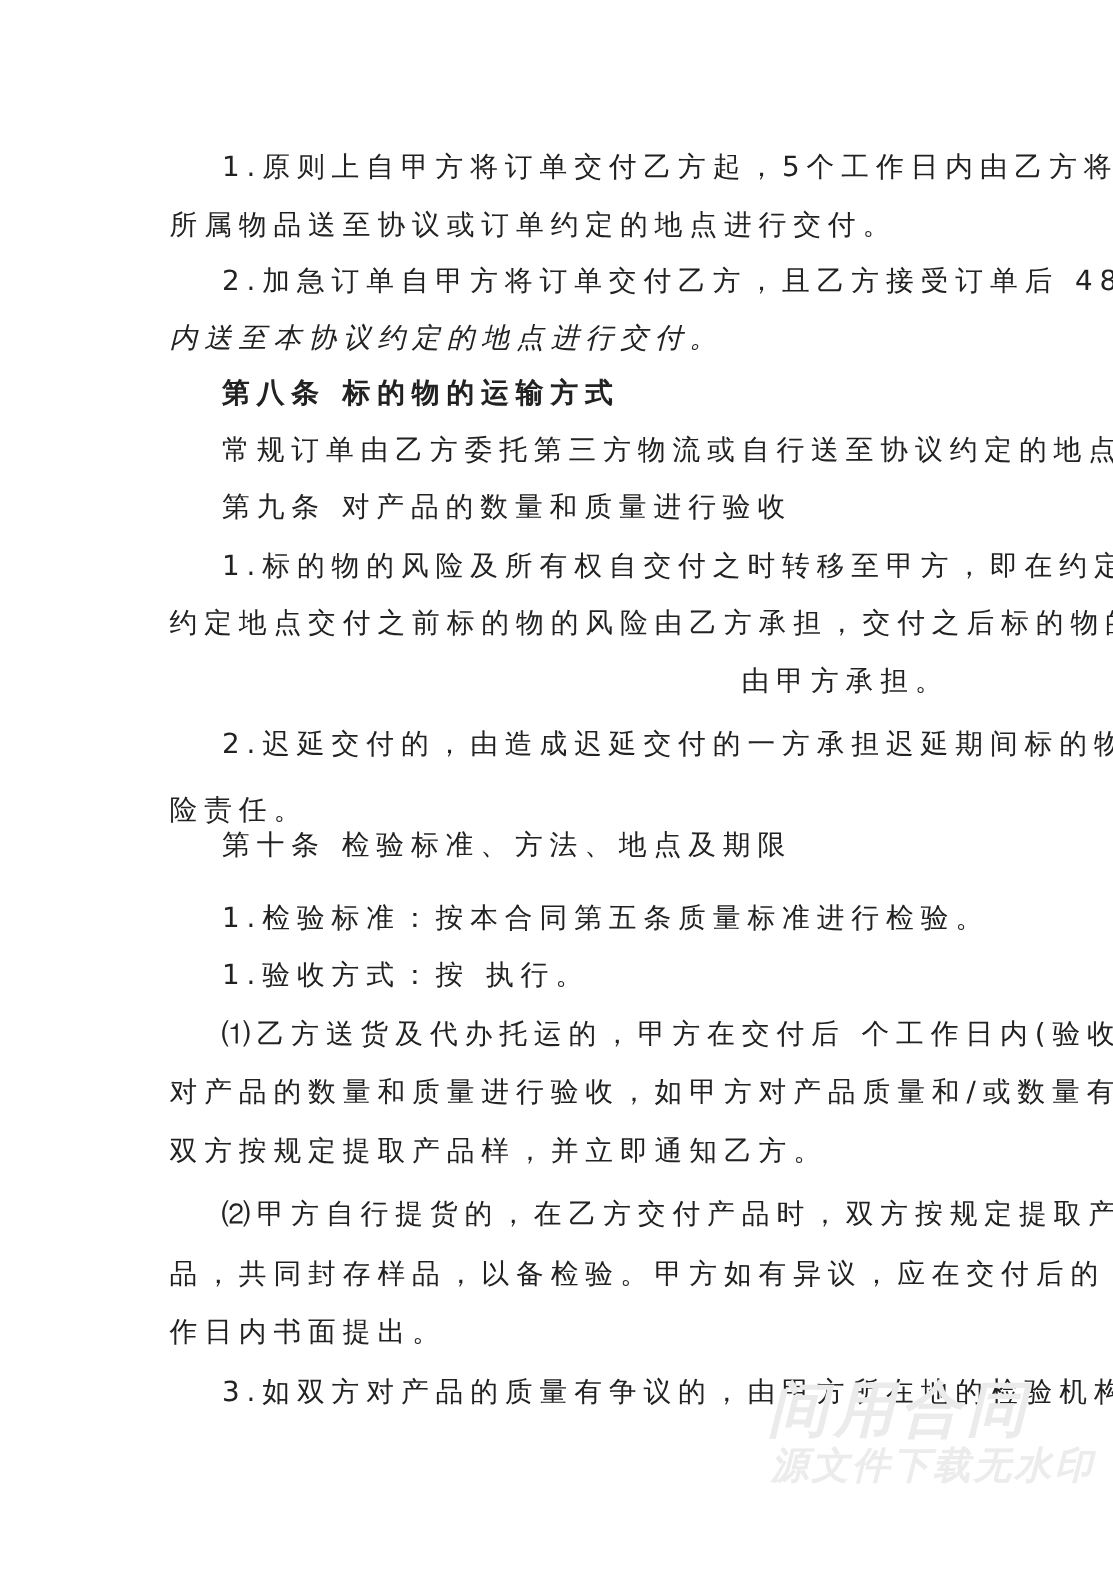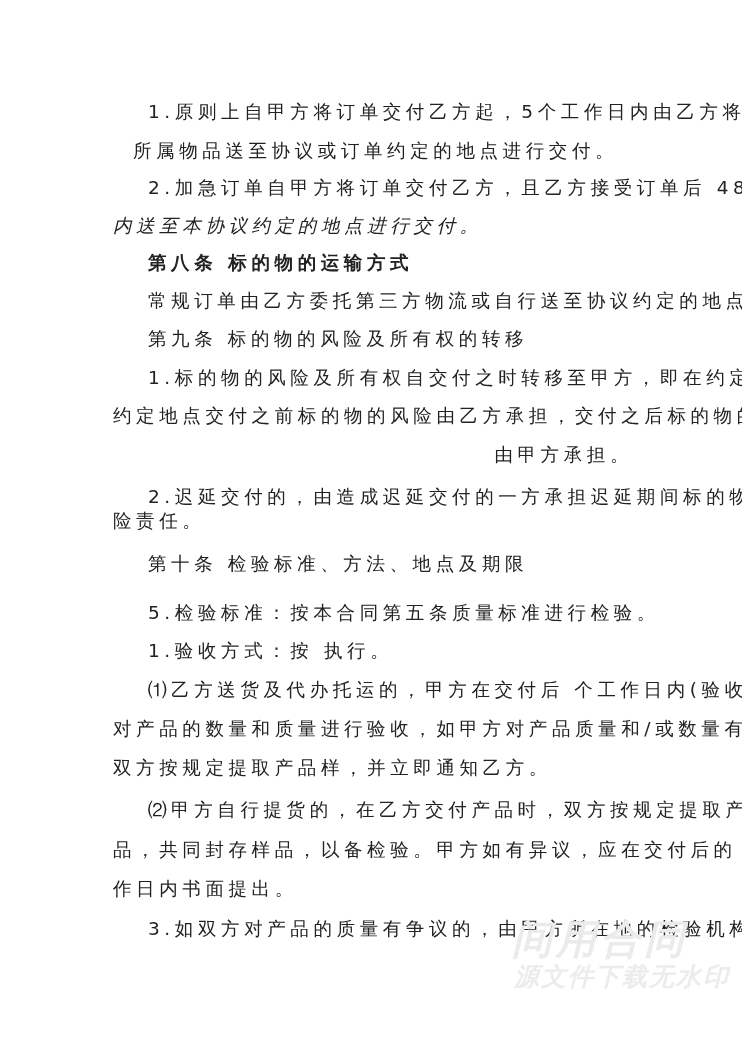--- a/index.html
+++ b/index.html
@@ -15,33 +15,33 @@
   .wm-small { position: absolute; left: 514px; top: 960px; font-size: 25px; font-weight: bold;
               font-style: italic; color: #ececec; letter-spacing: 2px; white-space: nowrap;
               font-family: "DejaVu Sans", sans-serif; }
 </style>
 </head>
 <body>
 
 <div class="page">
   <div id="lines">
       <div class="line indent" style="top: 99px;">1.原则上自甲方将订单交付乙方起，5个工作日内由乙方将订单</div>
-      <div class="line" style="top: 138px; margin-left: 20px;">所属物品送至协议或订单约定的地点进行交付。</div>
+      <div class="line" style="top: 138px;">所属物品送至协议或订单约定的地点进行交付。</div>
       <div class="line indent" style="top: 175px;">2.加急订单自甲方将订单交付乙方，且乙方接受订单后 48 小时</div>
       <div class="line" style="top: 213px; font-style: italic;">内送至本协议约定的地点进行交付。</div>
       <div class="line indent" style="top: 250px; font-weight: bold;">第八条 标的物的运输方式</div>
       <div class="line indent" style="top: 288px;">常规订单由乙方委托第三方物流或自行送至协议约定的地点。</div>
-      <div class="line indent" style="top: 326px;">第九条 标的物的风险及所有权的转移</div>
+      <div class="line indent" style="top: 326px;">第九条 对产品的数量和质量进行验收</div>
       <div class="line indent" style="top: 365px;">1.标的物的风险及所有权自交付之时转移至甲方，即在约定时间、</div>
       <div class="line" style="top: 403px;">约定地点交付之前标的物的风险由乙方承担，交付之后标的物的风险</div>
       <div class="line" style="top: 442px; text-align: right;">由甲方承担。</div>
       <div class="line indent" style="top: 484px;">2.迟延交付的，由造成迟延交付的一方承担迟延期间标的物的风</div>
-      <div class="line" style="top: 508px;">险责任。</div>
+      <div class="line" style="top: 528px;">险责任。</div>
       <div class="line indent" style="top: 551px;">第十条 检验标准、方法、地点及期限</div>
-      <div class="line indent" style="top: 600px;">5.检验标准：按本合同第五条质量标准进行检验。</div>
+      <div class="line indent" style="top: 600px;">1.检验标准：按本合同第五条质量标准进行检验。</div>
       <div class="line indent" style="top: 638px;">1.验收方式：按 执行。</div>
       <div class="line indent" style="top: 677px;">⑴乙方送货及代办托运的，甲方在交付后 个工作日内(验收期)，</div>
       <div class="line" style="top: 716px;">对产品的数量和质量进行验收，如甲方对产品质量和/或数量有异议，</div>
       <div class="line" style="top: 755px;">双方按规定提取产品样，并立即通知乙方。</div>
       <div class="line indent" style="top: 797px;">⑵甲方自行提货的，在乙方交付产品时，双方按规定提取产品样</div>
       <div class="line" style="top: 837px;">品，共同封存样品，以备检验。甲方如有异议，应在交付后的 7 个工</div>
       <div class="line" style="top: 876px;">作日内书面提出。</div>
       <div class="line indent" style="top: 916px;">3.如双方对产品的质量有争议的，由甲方所在地的检验机构对封</div>
     </div>
   <div class="wm-big">间用合同</div>

